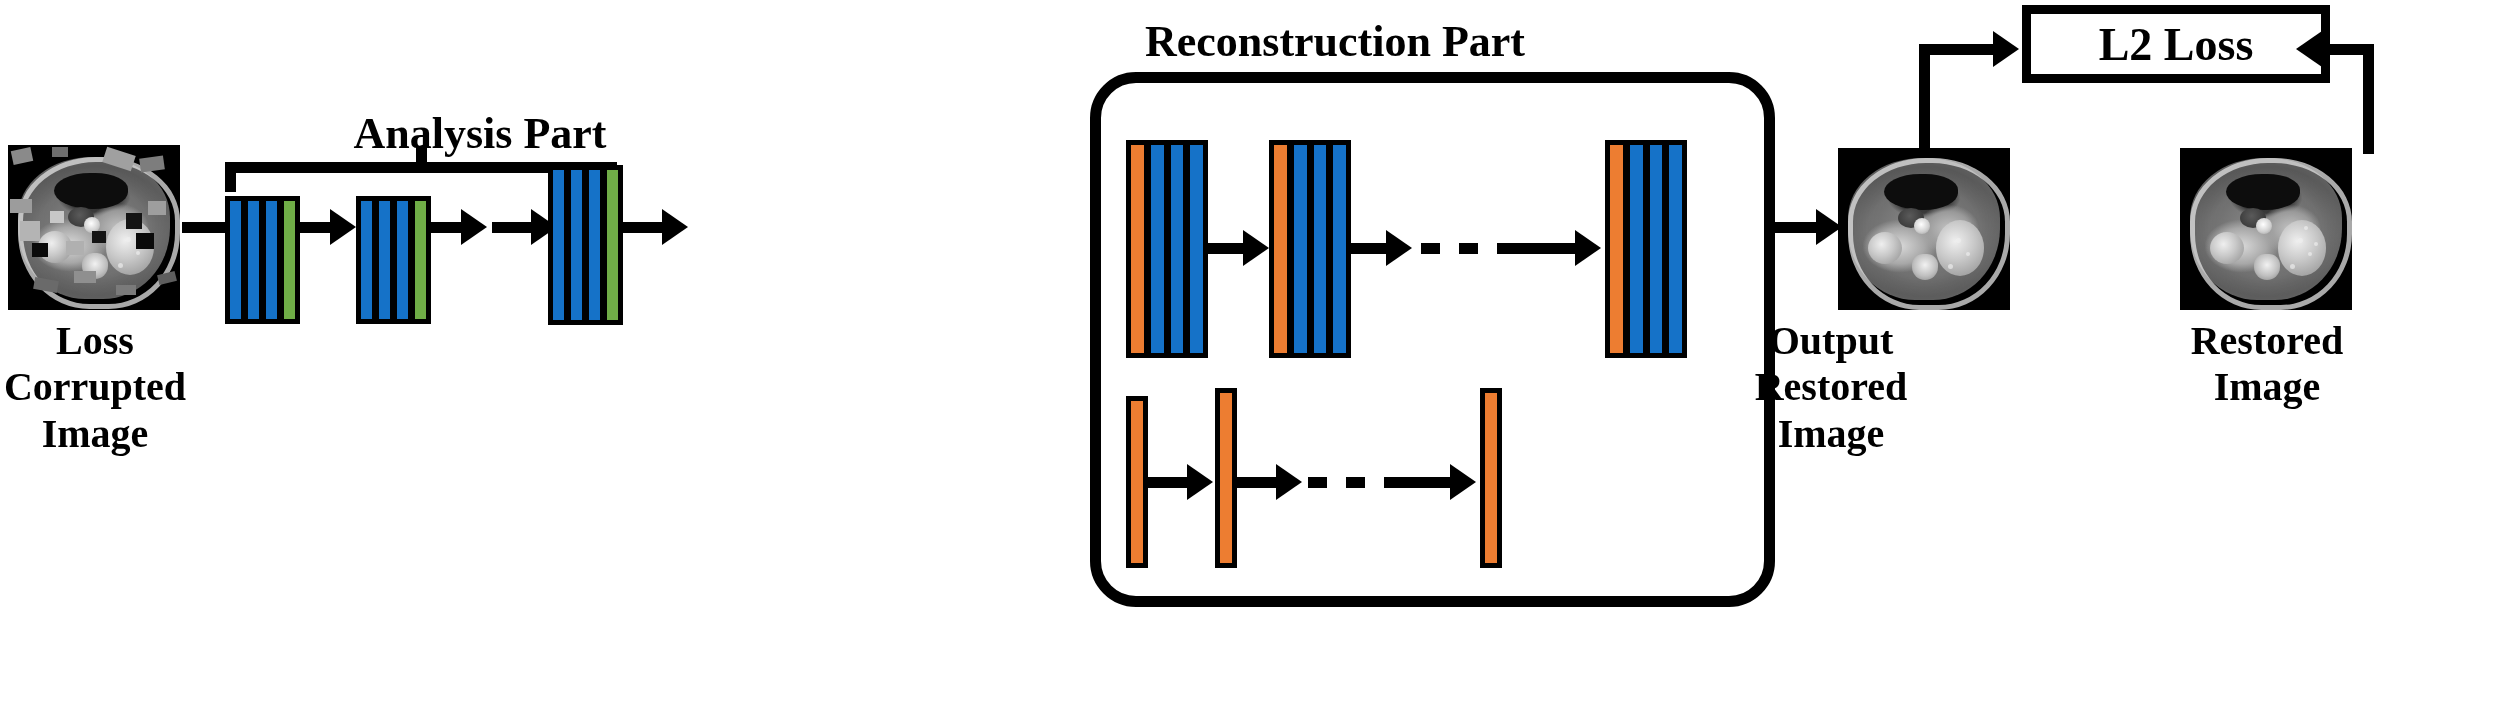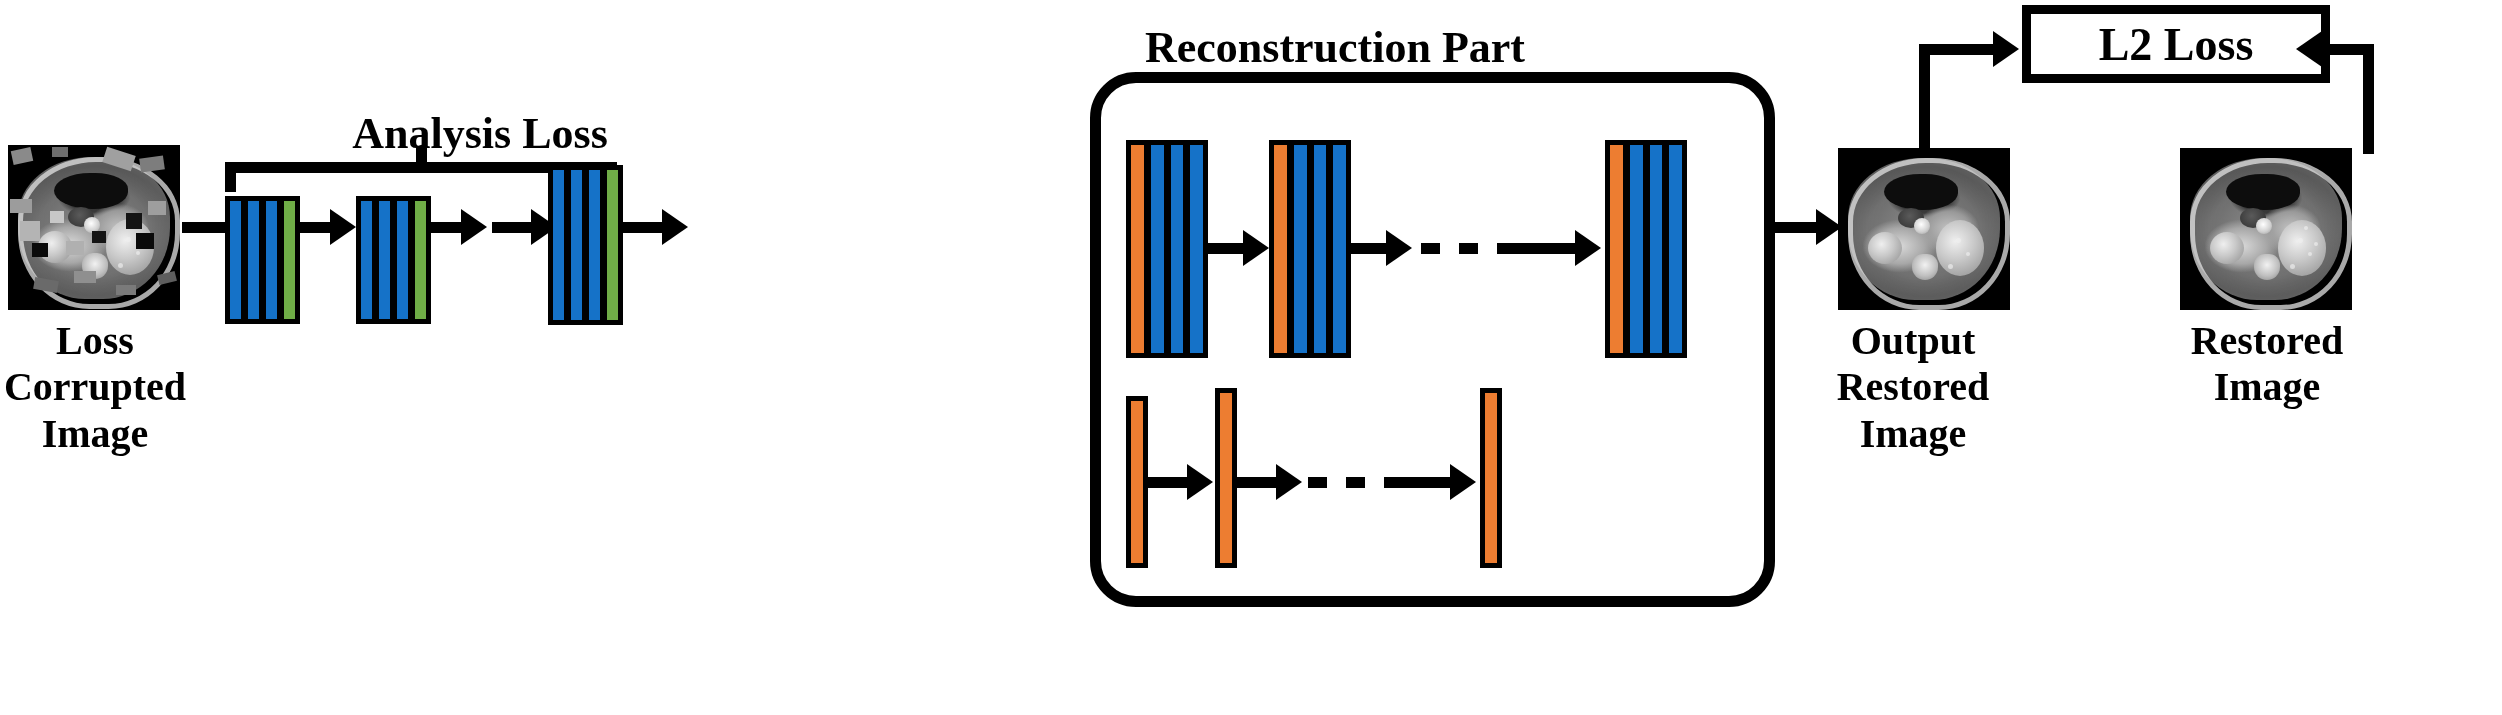--- a/index.html
+++ b/index.html
@@ -202,21 +202,21 @@
     <div class="patch" style="left:108px;top:140px; width:20px; height:10px; background:#7a7a7a;"></div>
     <div class="patch" style="left:150px;top:128px; width:18px; height:10px; background:#5e5e5e; transform:rotate(-14deg);"></div>
   </div>
   <div class="label caption" style="left:0px; top:318px; width:190px;">Loss
 Corrupted
 Image</div>
 
   <div class="hline" style="left:182px; top:222px; width:52px;"></div>
   <div class="arrowhead" style="left:226px; top:209px;"></div>
 
-  <div class="label section-title" style="left:320px; top:108px; width:320px;">Analysis Loss</div>
+  <div class="label section-title" style="left:320px; top:108px; width:320px;">Analysis Part</div>
 
   <div class="bracket" style="left:225px; top:162px; width:392px; height:34px;">
     <div class="top"></div>
     <div class="larm" style="height:30px;"></div>
     <div class="rarm" style="height:30px;"></div>
     <div class="stem" style="left:191px; top:-16px; height:18px;"></div>
   </div>
 
   <div class="block" style="left:225px; top:196px; width:75px; height:128px;">
     <div class="bar" style="background:#1572C8;"></div>
@@ -244,21 +244,21 @@
   <div class="block" style="left:548px; top:165px; width:75px; height:160px;">
     <div class="bar" style="background:#1572C8;"></div>
     <div class="bar" style="background:#1572C8;"></div>
     <div class="bar" style="background:#1572C8;"></div>
     <div class="bar" style="background:#70AD47;"></div>
   </div>
 
   <div class="hline" style="left:623px; top:222px; width:54px;"></div>
   <div class="arrowhead" style="left:662px; top:209px;"></div>
 
-  <div class="label section-title" style="left:1085px; top:22px; width:500px;">Reconstruction Part</div>
+  <div class="label section-title" style="left:1085px; top:16px; width:500px;">Reconstruction Part</div>
 
   <div class="recon-box" style="left:1090px; top:72px; width:685px; height:535px;"></div>
 
   <div class="block" style="left:1126px; top:140px; width:82px; height:218px;">
     <div class="bar" style="background:#ED7D31;"></div>
     <div class="bar" style="background:#1572C8;"></div>
     <div class="bar" style="background:#1572C8;"></div>
     <div class="bar" style="background:#1572C8;"></div>
   </div>
 
@@ -309,21 +309,21 @@
     <div class="gas" style="left:46px; top:26px; width:74px; height:36px;"></div>
     <div class="organ" style="left:30px; top:84px; width:34px; height:32px;"></div>
     <div class="organ" style="left:98px; top:72px; width:48px; height:56px;"></div>
     <div class="organ dark" style="left:60px; top:60px; width:26px; height:20px;"></div>
     <div class="vessel" style="left:76px; top:70px; width:16px; height:16px;"></div>
     <div class="spine" style="left:74px; top:106px; width:26px; height:26px;"></div>
     <div class="speck" style="left:118px; top:90px; width:5px; height:5px;"></div>
     <div class="speck" style="left:128px; top:104px; width:4px; height:4px;"></div>
     <div class="speck" style="left:110px; top:116px; width:5px; height:5px;"></div>
   </div>
-  <div class="label caption" style="left:1818px; top:318px; width:190px;">Output
+  <div class="label caption" style="left:1736px; top:318px; width:190px;">Output
 Restored
 Image</div>
 
   <div class="scan" style="left:2180px; top:148px; width:172px; height:162px;">
     <div class="body" style="left:10px; top:10px; width:152px; height:142px;"></div>
     <div class="rim" style="left:10px; top:10px; width:152px; height:142px;"></div>
     <div class="gas" style="left:46px; top:26px; width:74px; height:36px;"></div>
     <div class="organ" style="left:30px; top:84px; width:34px; height:32px;"></div>
     <div class="organ" style="left:98px; top:72px; width:48px; height:56px;"></div>
     <div class="organ dark" style="left:60px; top:60px; width:26px; height:20px;"></div>

